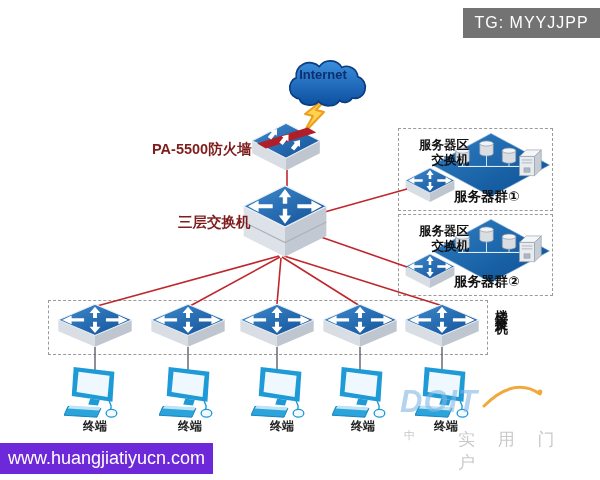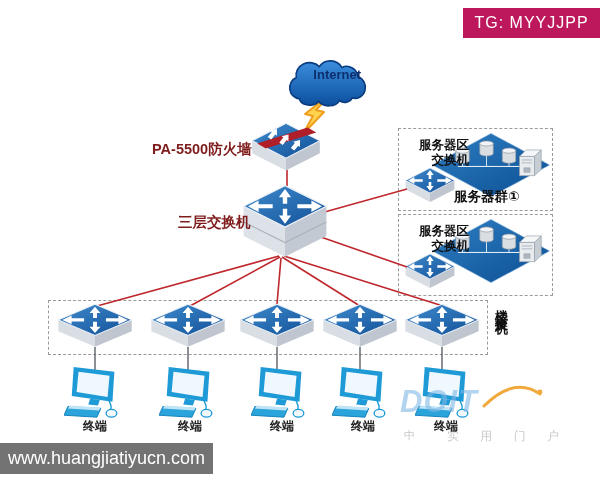--- a/index.html
+++ b/index.html
@@ -5,30 +5,30 @@
   html,body{margin:0;padding:0;background:#e9e9e9;}
   .stage{
     position:relative;width:600px;height:480px;background:#ffffff;
     font-family:"Liberation Sans","DejaVu Sans",sans-serif;overflow:hidden;
   }
   .overlay{position:absolute;left:0;top:0;width:600px;height:480px;z-index:1;pointer-events:none;}
   .icon{position:absolute;z-index:2;}
   .lbl{position:absolute;z-index:3;color:#7f1d1d;font-weight:bold;white-space:nowrap;}
   .dashed-box{position:absolute;border:1px dashed #9a9a9a;z-index:0;background:transparent;}
   .tg-box{
-    position:absolute;left:463px;top:8px;width:137px;height:30px;background:#be185d;
+    position:absolute;left:463px;top:8px;width:137px;height:30px;background:#737373;
     color:#fff;font-size:16px;display:flex;align-items:center;justify-content:center;
     letter-spacing:1px;z-index:7;
   }
   .url-box{
-    position:absolute;left:0;top:443px;width:213px;height:31px;background:#737373;
+    position:absolute;left:0;top:443px;width:213px;height:31px;background:#6d28d9;
     color:#fff;font-size:18px;display:flex;align-items:center;justify-content:center;z-index:7;
   }
   .internet-lbl{
-    position:absolute;left:285px;top:67px;width:76px;text-align:right;z-index:3;
+    position:absolute;left:285px;top:67px;width:76px;text-align:center;z-index:3;
     color:#0c2f6e;font-weight:bold;font-size:13px;
   }
   .fw-lbl{left:152px;top:140px;font-size:14.5px;}
   .core-lbl{left:178px;top:213px;font-size:14.5px;text-align:center;}
   .sbox{width:153px;}
   .sbox .sw-lbl{position:absolute;left:4px;top:9px;width:66px;text-align:right;font-weight:bold;
     font-size:12.5px;line-height:1.2;color:#111;z-index:3;}
   .sbox .sw-lbl span{display:block;}
   .sbox .grp-lbl{position:absolute;left:55px;font-weight:bold;font-size:13.5px;color:#111;z-index:3;}
   .floor-lbl{
@@ -36,21 +36,21 @@
     writing-mode:vertical-rl;text-orientation:upright;letter-spacing:3px;
   }
   .term-lbl{position:absolute;top:418px;width:60px;text-align:center;font-weight:bold;
     font-size:12px;color:#222;z-index:6;}
   .doit{position:absolute;left:396px;top:388px;width:180px;height:60px;z-index:5;}
   .doit-text{
     position:absolute;left:4px;top:-4px;font-size:31px;font-weight:bold;font-style:italic;
     color:rgba(128,184,228,0.60);letter-spacing:1px;
   }
   .doit-slogan-l{position:absolute;left:8px;top:40px;font-size:11px;color:#c6c6c6;}
-  .doit-slogan-r{position:absolute;left:51px;top:40px;font-size:12px;color:#c9c9c9;letter-spacing:9px;}
+  .doit-slogan-r{position:absolute;left:62px;top:40px;font-size:17px;color:#c9c9c9;letter-spacing:9px;}
 </style>
 </head>
 <body>
 
 <div class="stage">
 
   <svg width="0" height="0" style="position:absolute" aria-hidden="true">
     <defs>
       <linearGradient id="gTop" x1="0" y1="0" x2="1" y2="1">
         <stop offset="0" stop-color="#3f8ccd"></stop>
@@ -195,20 +195,21 @@
     <svg class="icon" style="right:1px;top:3px;width:120px;height:66px">
         <use href="#sym-cluster"></use>
       </svg>
     <div class="sw-lbl">
       <span>服务器区</span>
       <span>交换机</span>
     </div>
     <svg class="icon" style="left:5px;top:38px;width:52px;height:36px">
         <use href="#sym-sw"></use>
       </svg>
+    <div class="grp-lbl" style="top:58px">服务器群②</div>
   </div>
 
   <div class="dashed-box" style="left:48px;top:300px;width:438px;height:53px"></div>
   <svg class="icon" style="left:56px;top:303px;width:78px;height:45px">
       <use href="#sym-sw"></use>
     </svg>
   <svg class="icon" style="left:149px;top:303px;width:78px;height:45px">
       <use href="#sym-sw"></use>
     </svg>
   <svg class="icon" style="left:238px;top:303px;width:78px;height:45px">

